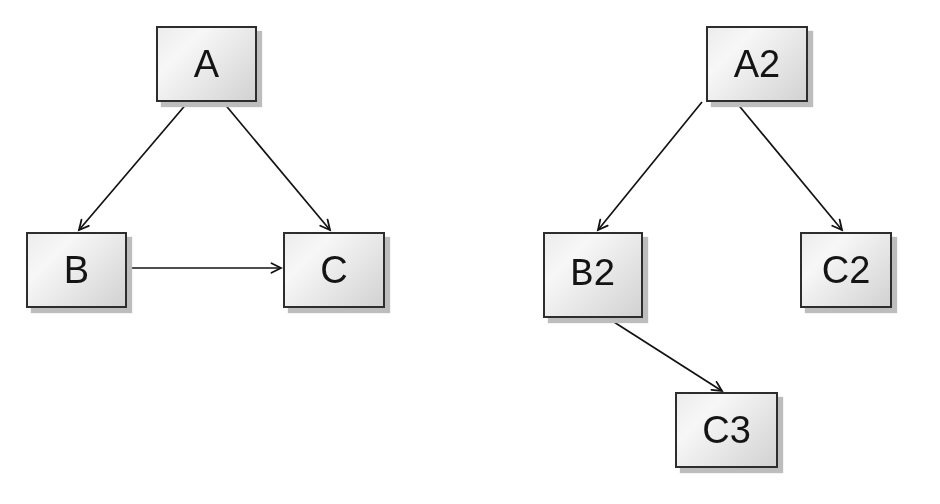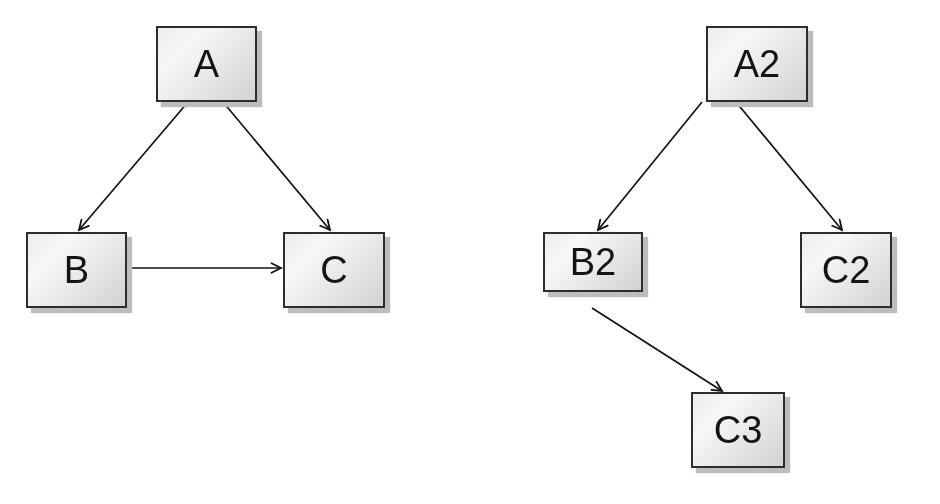--- a/index.html
+++ b/index.html
@@ -72,23 +72,23 @@
       </div>
       <div class="node" style="left: 26px; top: 232px; width: 101px; height: 76px;">
         <span>B</span>
       </div>
       <div class="node" style="left: 283px; top: 232px; width: 102px; height: 76px;">
         <span>C</span>
       </div>
       <div class="node" style="left: 670px; top: 26px; width: 102px; height: 76px; margin-left: 36px;">
         <span>A2</span>
       </div>
-      <div class="node" style="left: 543px; top: 232px; width: 100px; height: 60px;">
+      <div class="node" style="left: 543px; top: 232px; width: 100px; height: 86px; font-family: Liberation Mono, monospace;">
         <span>B2</span>
       </div>
       <div class="node" style="left: 800px; top: 232px; width: 92px; height: 76px;">
         <span>C2</span>
       </div>
-      <div class="node" style="left: 675px; top: 392px; width: 94px; height: 76px; margin-left: 16px;">
+      <div class="node" style="left: 675px; top: 392px; width: 103px; height: 76px;">
         <span>C3</span>
       </div>
     </div>
 </div>
 
 </body></html>

